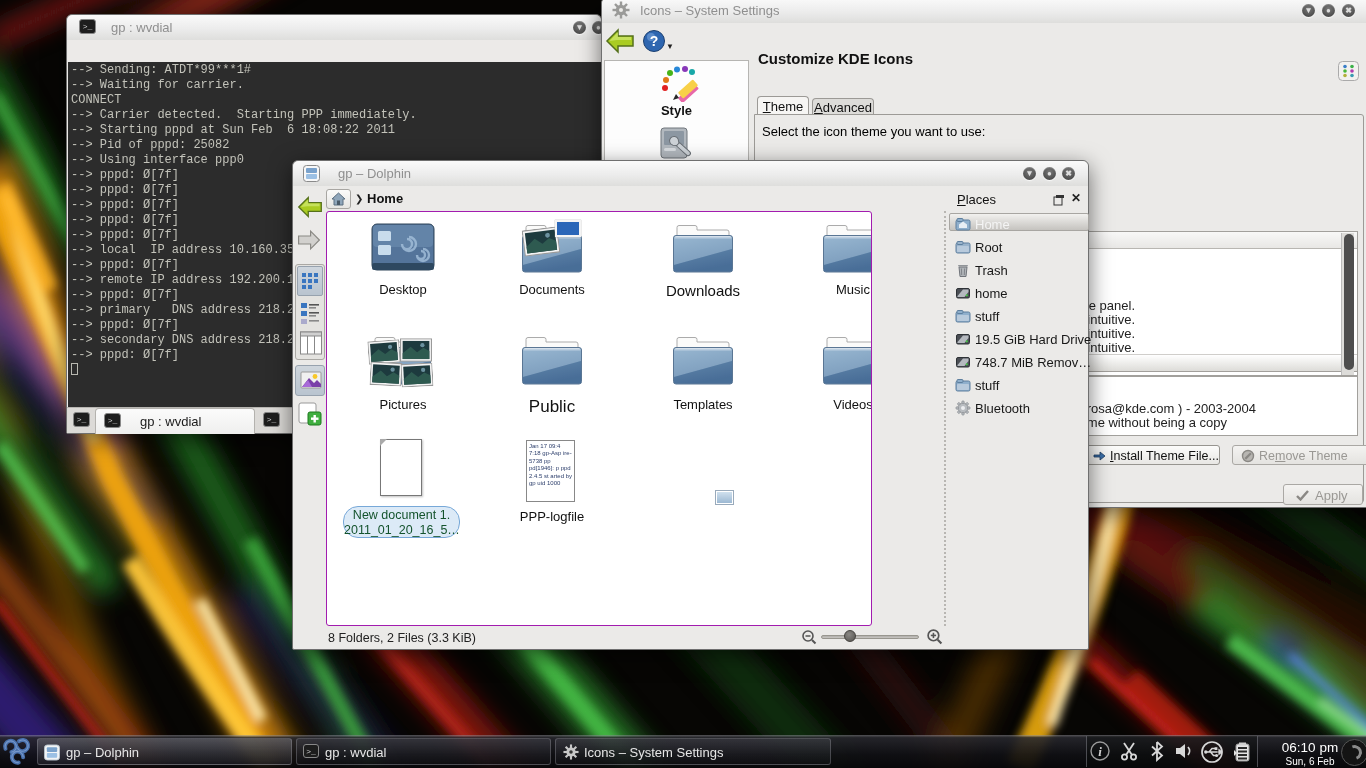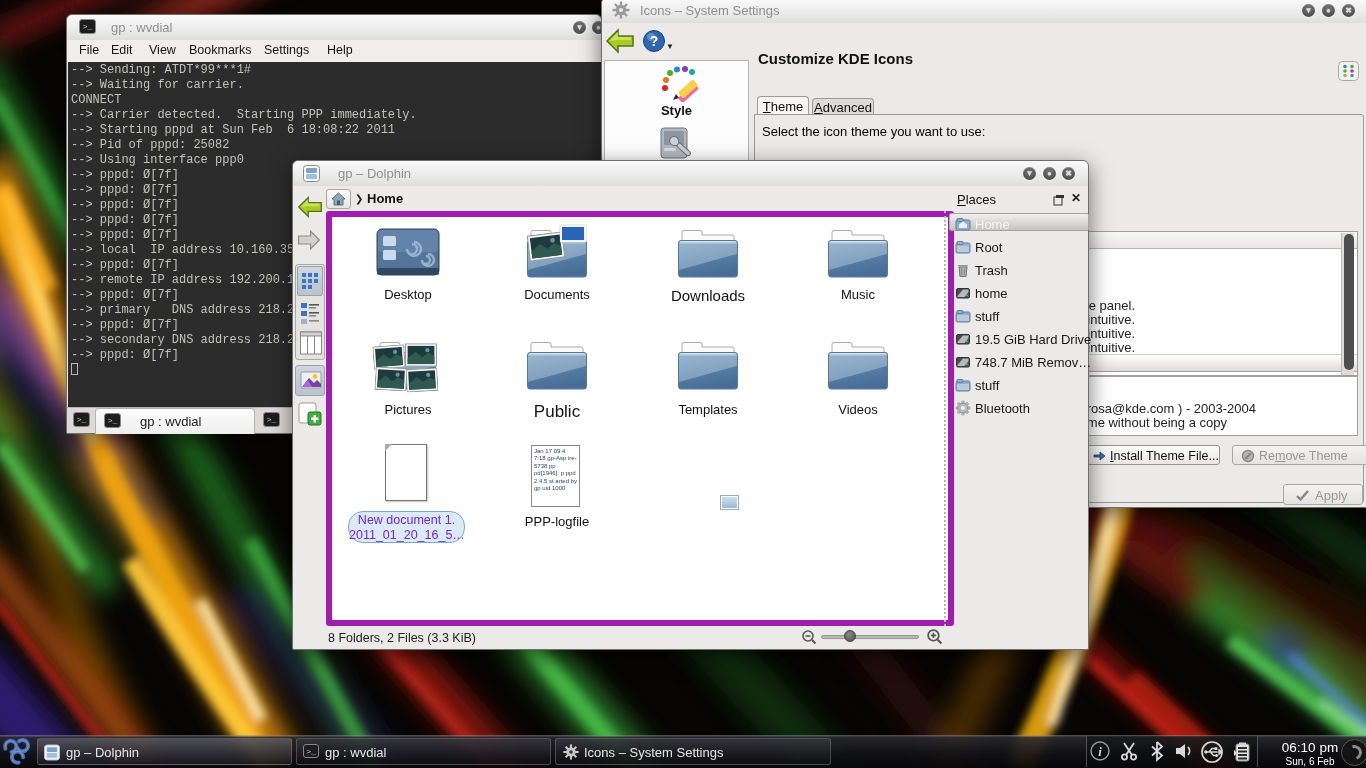--- a/index.html
+++ b/index.html
@@ -107,28 +107,20 @@
  <div class="tbar" style="border-radius:6px 6px 0 0;">
   <span class="termico" style="position:absolute;left:12px;top:4px;">&gt;_</span>
   <span class="ttl" style="left:44px;">gp : wvdial</span>
   <div class="wbtn" style="left:506px;">
         <span>▾</span>
       </div>
   <div class="wbtn" style="left:525px;">
         <span style="font-size:8px;">●</span>
       </div>
  </div>
- <div id="termmenu">
-  <span style="left:12px;">File</span>
-      <span style="left:44px;">Edit</span>
-  <span style="left:82px;">View</span>
-      <span style="left:122px;">Bookmarks</span>
-  <span style="left:197px;">Settings</span>
-      <span style="left:260px;">Help</span>
- </div>
  <div id="termbody">
       <pre>--&gt; Sending: ATDT*99***1#
 --&gt; Waiting for carrier.
 CONNECT
 --&gt; Carrier detected.  Starting PPP immediately.
 --&gt; Starting pppd at Sun Feb  6 18:08:22 2011
 --&gt; Pid of pppd: 25082
 --&gt; Using interface ppp0
 --&gt; pppd: Ø[7f]
 --&gt; pppd: Ø[7f]
@@ -376,21 +368,21 @@
  </div>
  <div class="abs" style="left:4px;top:240px;width:26px;height:26px;">
    <svg width="26" height="26" viewBox="0 0 26 26">
      <rect x="2" y="2" width="17" height="20" rx="2" fill="#fff" stroke="#999"></rect>
      <rect x="11" y="11" width="13" height="13" rx="2" fill="#3fae3f" stroke="#1e7a1e"></rect>
      <rect x="16.5" y="14" width="2.4" height="7.5" fill="#fff"></rect>
         <rect x="14" y="16.5" width="7.5" height="2.4" fill="#fff"></rect>
    </svg>
  </div>
 
- <div class="abs" style="left:33px;top:50px;width:628px;height:415px;background:#fff;border:6px solid #a21caf;border-radius:3px;overflow:hidden;">
+ <div class="abs" style="left:33px;top:50px;width:546px;height:415px;background:#fff;border:1px solid #a21caf;border-radius:3px;overflow:hidden;">
 
    <svg style="position:absolute;left:44px;top:11px;" width="64" height="51" viewBox="0 0 64 51">
      <rect x="1" y="1" width="62" height="46" rx="5" fill="#54749a" stroke="#2e4458"></rect>
      <rect x="2" y="2" width="60" height="22" rx="4" fill="#6e90b2" opacity=".6"></rect>
      <rect x="1" y="40" width="62" height="7" rx="2" fill="#2e4860"></rect>
      <g fill="#c8dcec">
           <rect x="7" y="8" width="13" height="10" rx="1.5"></rect>
           <rect x="7" y="22" width="13" height="10" rx="1.5"></rect>
         </g>
      <g fill="none" stroke="#a0bcd8" stroke-width="2.4" opacity=".85">
@@ -441,21 +433,21 @@
       </svg>
    <div class="abs" style="left:306px;top:185px;width:140px;text-align:center;font-size:13px;color:#111;">Templates</div>
    <svg style="position:absolute;left:494px;top:124px;" width="64" height="50">
         <use href="#folder"></use>
       </svg>
    <div class="abs" style="left:456px;top:185px;width:140px;text-align:center;font-size:13px;color:#111;">Videos</div>
 
    <div class="abs" style="left:53px;top:227px;width:42px;height:57px;background:#fff;border:1px solid #777;box-shadow:1px 1px 2px rgba(0,0,0,.25);">
      <div style="position:absolute;left:-1px;top:-1px;border-style:solid;border-width:7px 7px 0 0;border-color:#aaa transparent transparent transparent;"></div>
    </div>
-   <div class="abs" style="left:16px;top:294px;width:117px;height:32px;background:#dceaf7;border:1px solid #77a8d8;border-radius:15px;font-size:12.5px;color:#6d28d9;text-align:center;line-height:15px;padding-top:1px;">New document 1.<br>2011_01_20_16_5…</div>
+   <div class="abs" style="left:16px;top:294px;width:117px;height:32px;background:#dceaf7;border:1px solid #77a8d8;border-radius:15px;font-size:12.5px;color:#14532d;text-align:center;line-height:15px;padding-top:1px;">New document 1.<br>2011_01_20_16_5…</div>
    <div class="abs" style="left:199px;top:228px;width:49px;height:62px;background:#fff;border:1px solid #888;overflow:hidden;">
      <div style="font-size:6px;line-height:7.4px;color:#2c3e6b;padding:2px 1px 0 2px;">Jan 17 09:4 7:18 gp-Asp ire-5738 pp pd[1946]: p ppd 2.4.5 st arted by gp uid 1000</div>
    </div>
    <div class="abs" style="left:182px;top:297px;width:86px;text-align:center;font-size:13px;color:#111;">PPP-logfile</div>
    <div class="abs" style="left:389px;top:279px;width:17px;height:13px;background:linear-gradient(#cfe0ee,#9cb8d2);border:1px solid #fff;box-shadow:0 0 0 1px #9ab;"></div>
  </div>
 
  <div class="abs" style="left:35px;top:470px;font-size:12.5px;color:#222;">8 Folders, 2 Files (3.3 KiB)</div>
  <svg style="position:absolute;left:508px;top:468px;" width="16" height="16" viewBox="0 0 16 16">
    <circle cx="7" cy="7" r="5" fill="none" stroke="#555" stroke-width="1.6"></circle>

